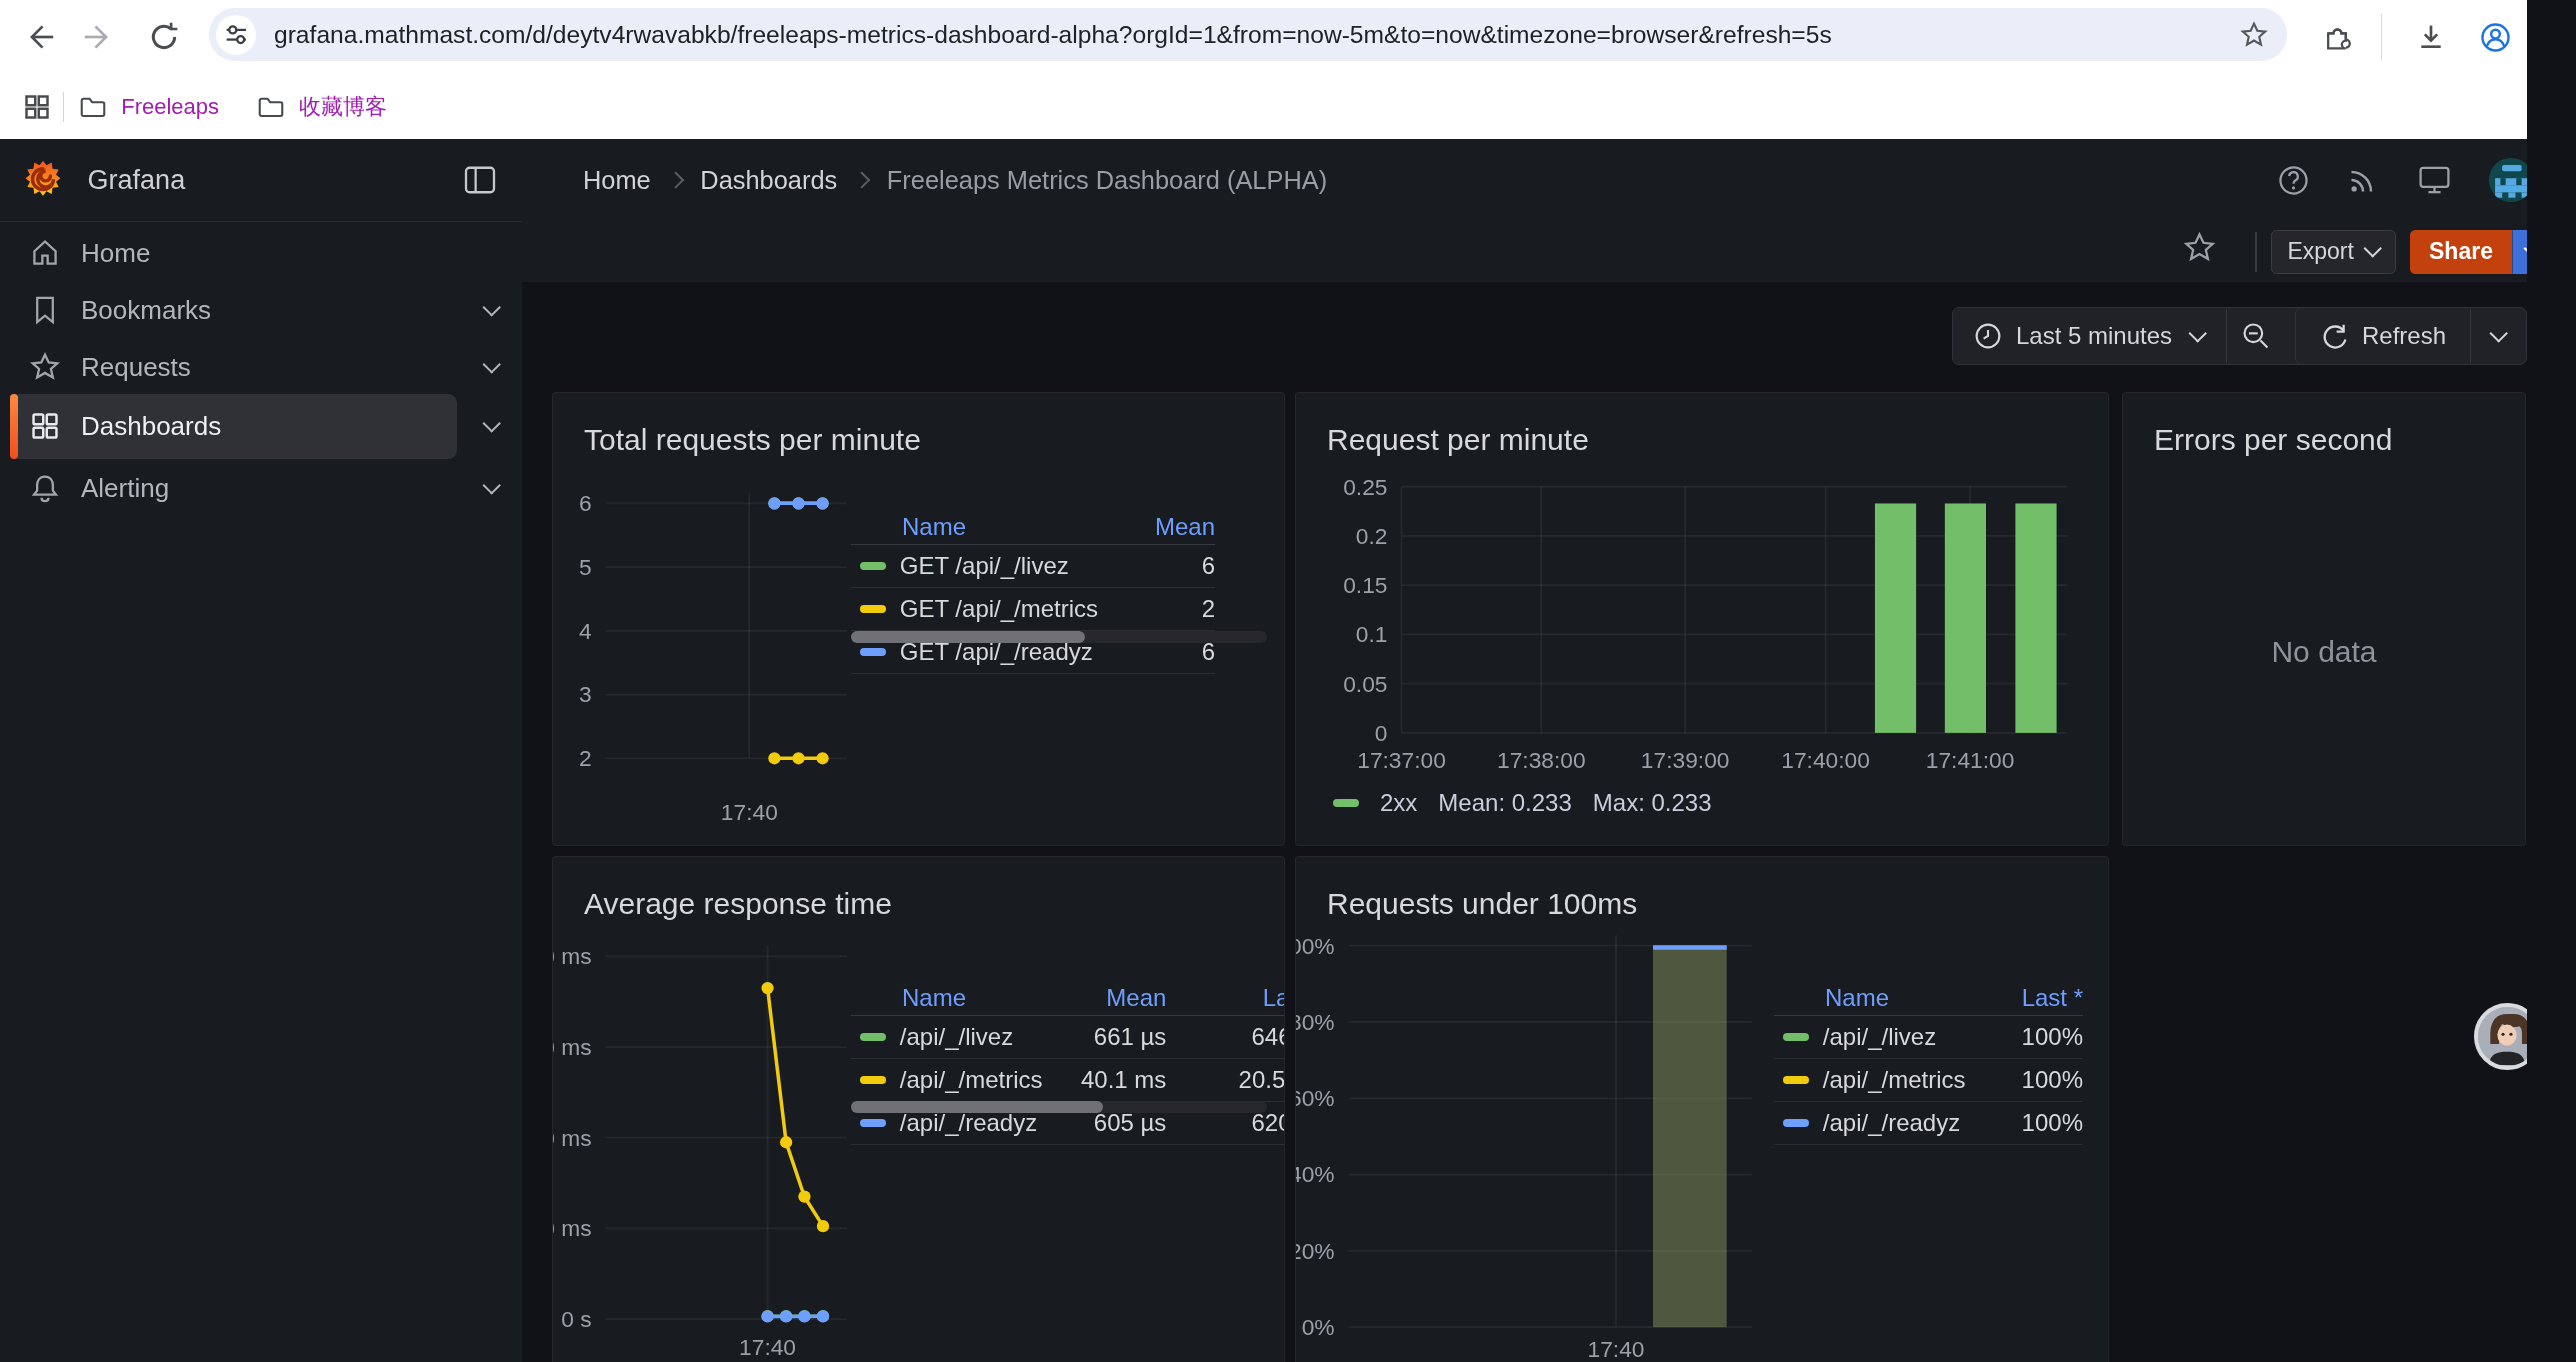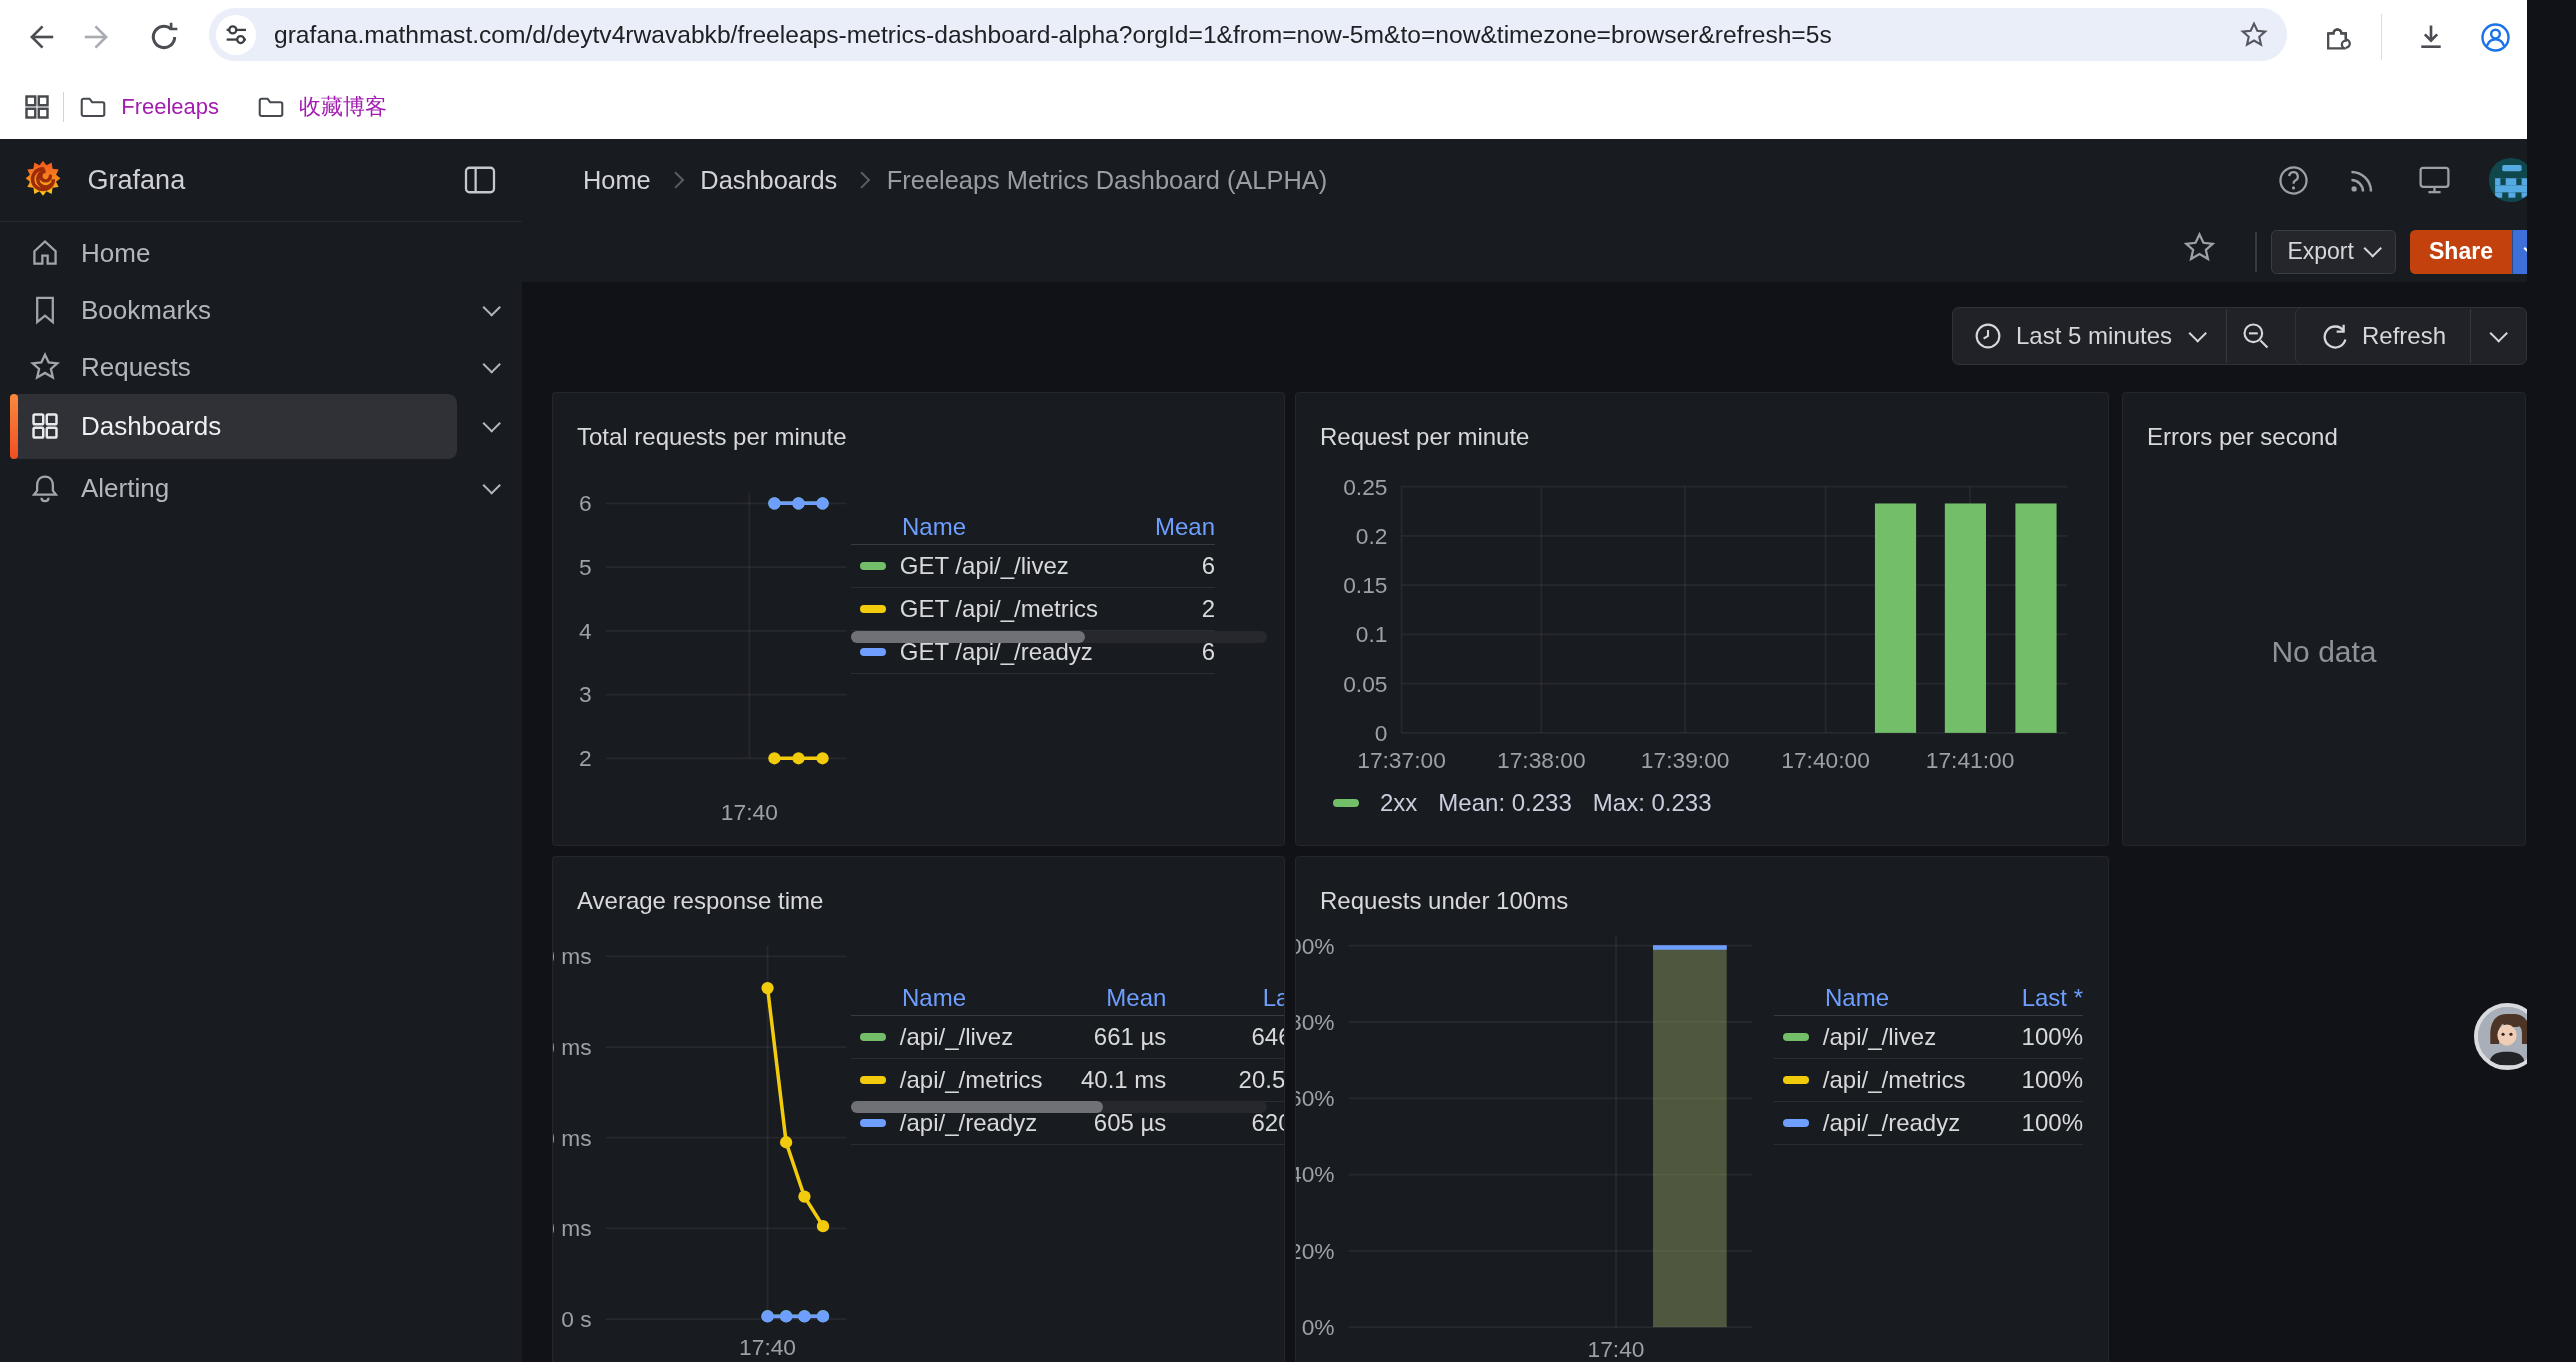--- a/index.html
+++ b/index.html
@@ -61,21 +61,21 @@
               align-items:center;justify-content:center;color:#fff;}
   .content{left:522px;top:282px;width:2054px;height:1080px;background:#111217;overflow:hidden;}
   .tgroup{position:absolute;top:25.4px;height:56px;background:#202227;border:0.9px solid #2f323a;border-radius:7px;
           display:flex;align-items:center;color:#d5d7db;font-size:24px;}
   .tg-div{width:0.9px;height:54px;background:#34373e;}
   .chev{width:11.4px;height:11.4px;border-right:2.6px solid currentColor;border-bottom:2.6px solid currentColor;
         transform:rotate(45deg);margin-top:-5.3px;}
 
   
   .panel{position:absolute;background:#181b20;border:0.9px solid #24262c;border-radius:3.5px;overflow:hidden;}
-  .ptitle{position:absolute;left:24px;top:30px;font-size:24px;color:#d8d9da;}
+  .ptitle{position:absolute;left:31px;top:30px;font-size:30px;color:#d8d9da;}
   .chart{position:absolute;left:0;top:0;}
   .nodata{position:absolute;left:0;top:242px;width:100%;text-align:center;font-size:30px;color:#8f929a;}
   .ltable{position:absolute;color:#d8d9da;font-size:24px;margin-top:42px;}
   .lhead,.lrow{display:flex;align-items:center;}
   .lhead{height:35px;color:#6e9fff;font-weight:500;border-bottom:1.8px solid rgba(204,204,220,0.18);}
   .lrow{height:42px;border-bottom:0.9px solid rgba(204,204,220,0.10);}
   .lc-name{display:flex;align-items:center;gap:14px;padding-left:8.8px;}
   .pill{width:26px;height:8.8px;border-radius:4.4px;flex:0 0 auto;}
   .lc-val{text-align:right;}
   .lscroll{position:absolute;height:12.3px;background:#26282d;border-radius:6.1px;}

